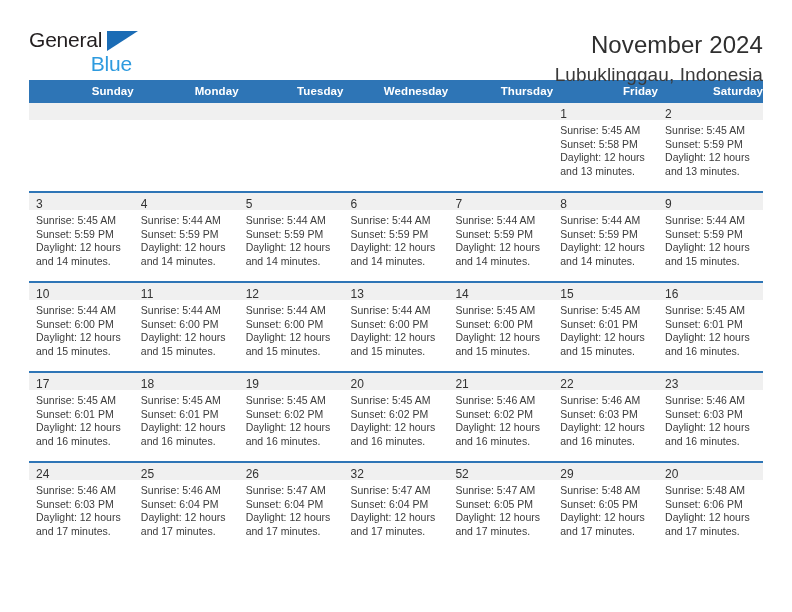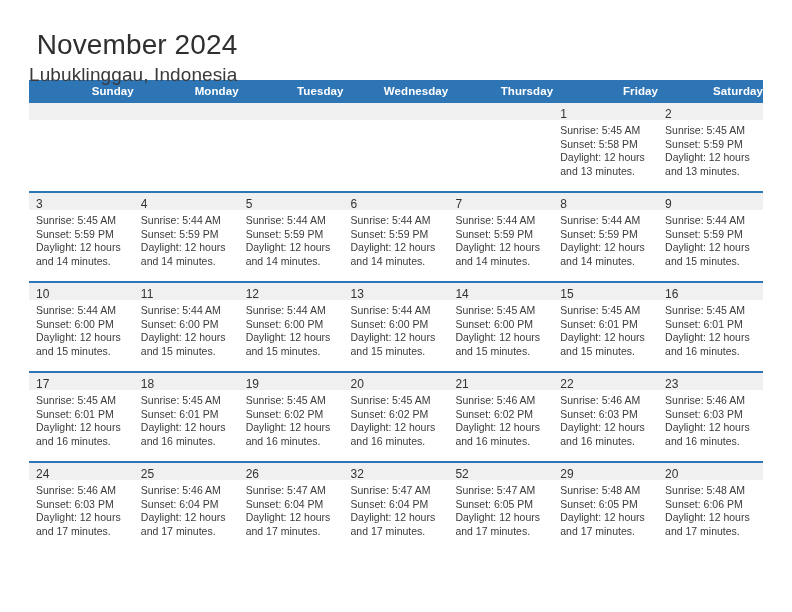--- a/index.html
+++ b/index.html
@@ -72,21 +72,21 @@
     line-height: 23px;
     color: #2e9bdf;
     letter-spacing: -0.2px;
   }
 
   .title-block {
     text-align: right;
     padding-top: 0px;
   }
   .cal-title {
-    font-size: 28px;
+    font-size: 24px;
     line-height: 33px;
     font-weight: normal;
     color: #2f2f2f;
     margin: 0;
     letter-spacing: 0.1px;
   }
   .cal-subtitle {
     font-size: 19px;
     line-height: 22px;
     color: #3a3a3a;
@@ -147,20 +147,29 @@
     white-space: nowrap;
   }
 </style>
 </head>
 <body>
 
 <div class="page">
 
   <div class="top-bar">
 
+    <div class="logo">
+      <span class="logo-row1">
+        <span class="logo-general">General</span>
+        <span class="logo-triangle"></span>
+      </span>
+      <span class="logo-row2">
+        <span class="logo-blue">Blue</span>
+      </span>
+    </div>
 
     <div class="title-block">
       <h1 class="cal-title">November 2024</h1>
       <p class="cal-subtitle">Lubuklinggau, Indonesia</p>
     </div>
 
   </div>
 
   <table class="calendar">
     <thead>

